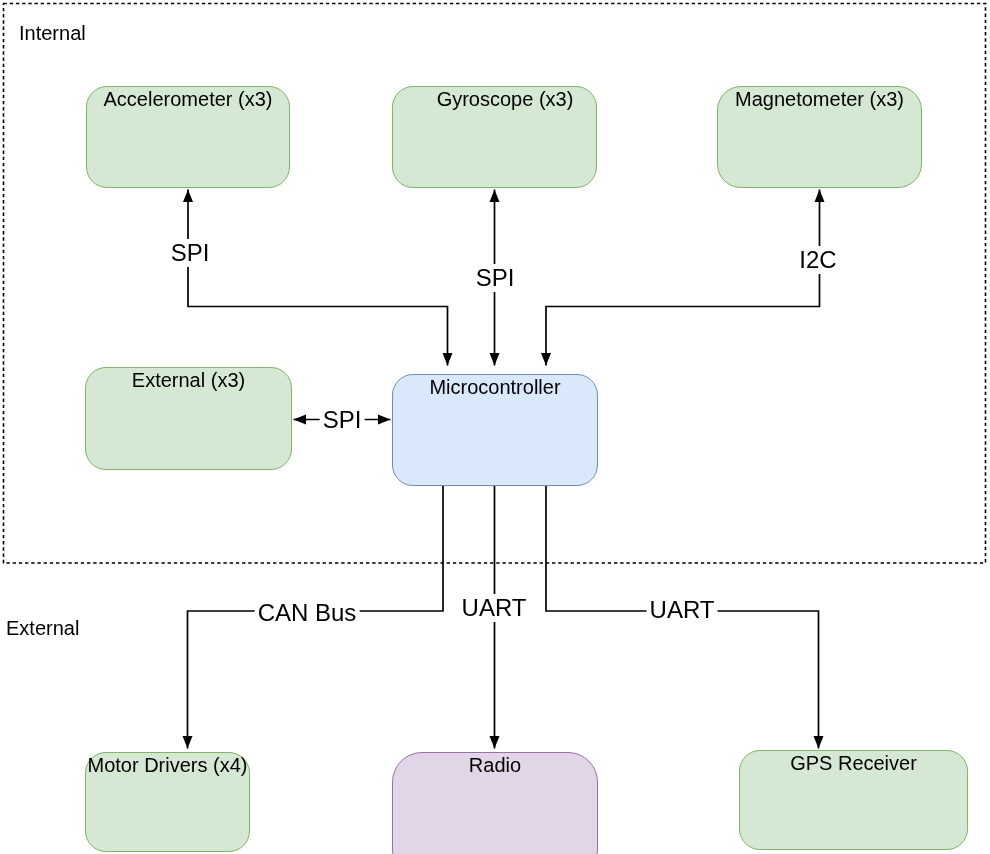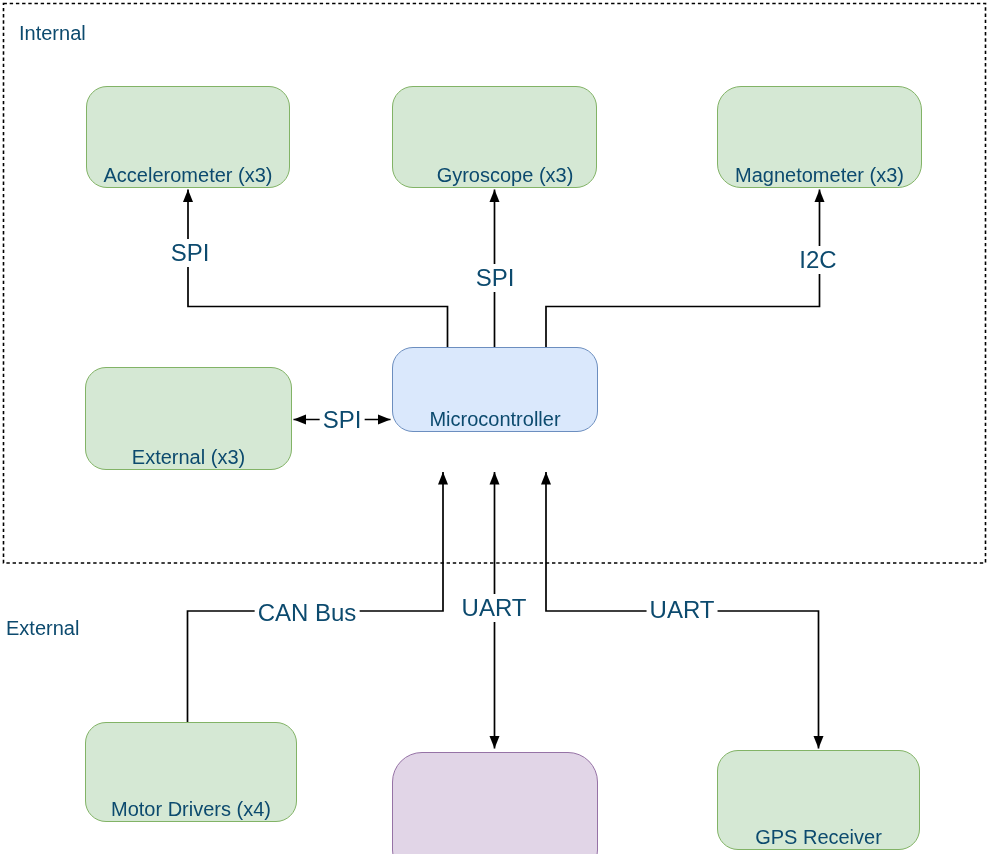--- a/index.html
+++ b/index.html
@@ -1,33 +1,33 @@
 <!DOCTYPE html>
 <html><head>
 <meta charset="utf-8">
 <style>
   html,body{margin:0;padding:0;background:#ffffff;}
   #canvas{
     position:relative;width:990px;height:854px;background:#ffffff;overflow:hidden;
-    font-family:"Liberation Sans", sans-serif;color:#0c4a6e;
+    font-family:"Liberation Sans", sans-serif;color:#000000;
   }
   #wires{position:absolute;left:0;top:0;width:990px;height:854px;}
   .node{
-    position:absolute;display:flex;align-items:flex-end;justify-content:center;
+    position:absolute;display:flex;align-items:flex-start;justify-content:center;
     border:1.7px solid #666;border-radius:21px;background:#eee;
     font-size:20px;line-height:1.2;text-align:center;box-sizing:border-box;
   }
   .n-accel {left:86px;  top:86px;  width:204px; height:102px;}
   .n-gyro  {left:392px; top:86px;  width:205px; height:102px;padding-left:21px;}
   .n-magnet{left:717px; top:86px;  width:205px; height:102px;}
   .n-baro  {left:85px;  top:367px; width:207px; height:103px;}
-  .n-micro {left:392px; top:347px; width:206px; height:85px;}
-  .n-motor {left:85px;  top:722px; width:212px; height:100px;}
+  .n-micro {left:392px; top:374px; width:206px; height:112px;}
+  .n-motor {left:85px;  top:752px; width:165px; height:100px;}
   .n-radio {left:392px; top:752px; width:206px; height:128px;border-radius:30px;}
-  .n-gps   {left:717px; top:750px; width:203px; height:100px;}
+  .n-gps   {left:739px; top:750px; width:229px; height:100px;}
   .edge-label{
     position:absolute;transform:translate(-50%,-50%);
     background:#ffffff;padding:0 3px;font-size:24px;white-space:nowrap;
   }
   .el-0{left:190px;top:253px;}
   .el-1{left:495px;top:278px;}
   .el-2{left:818px;top:260px;text-align:center;}
   .el-3{left:342px;top:420px;}
   .el-4{left:307px;top:613px;}
   .el-5{left:494px;top:608px;}

